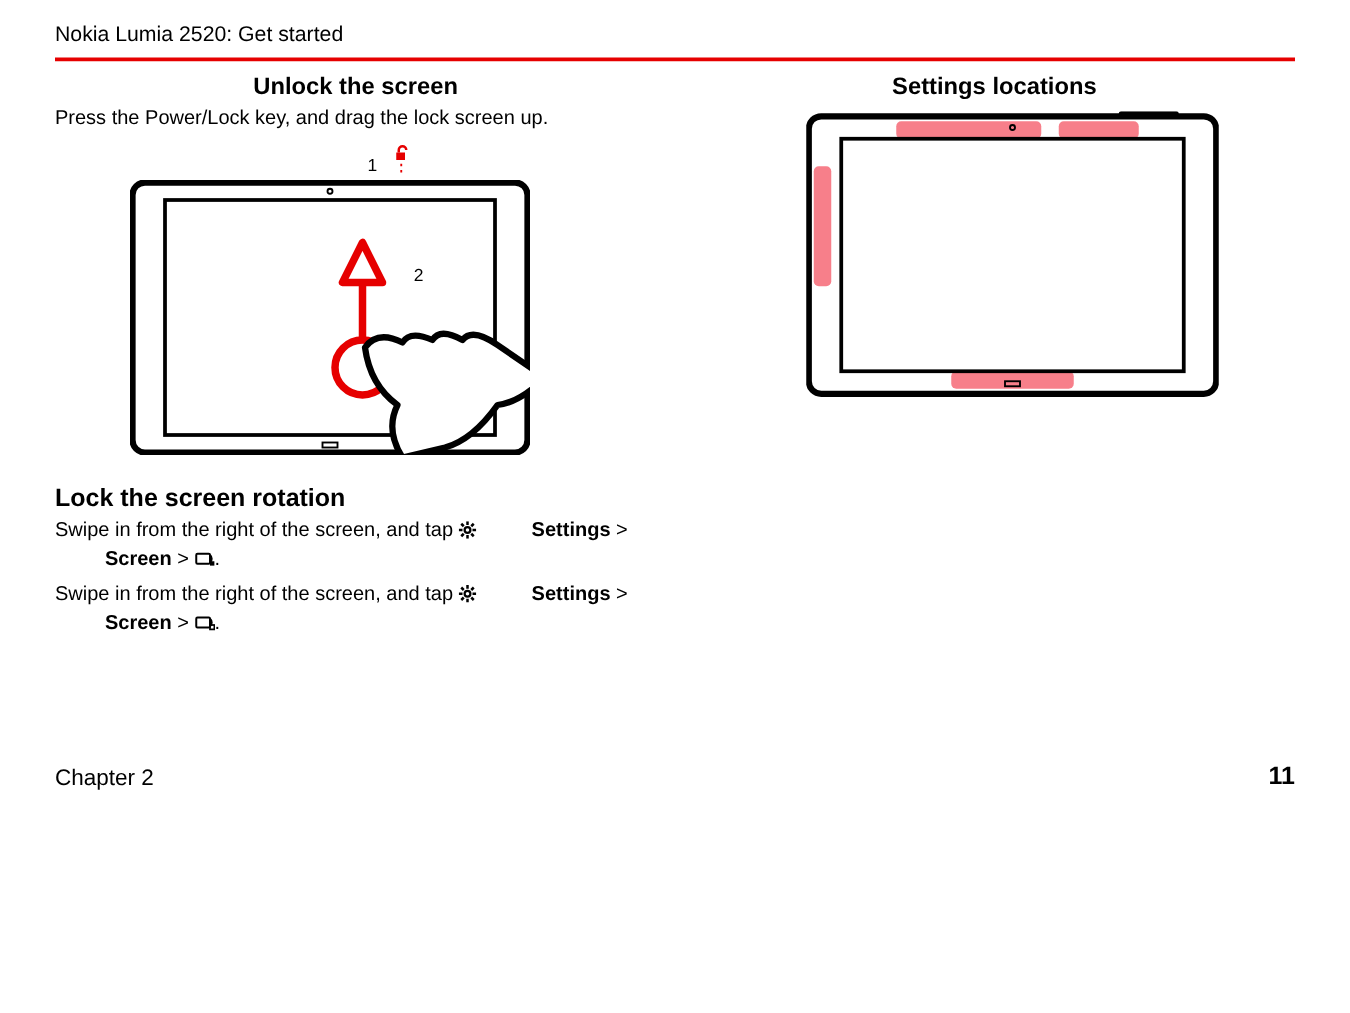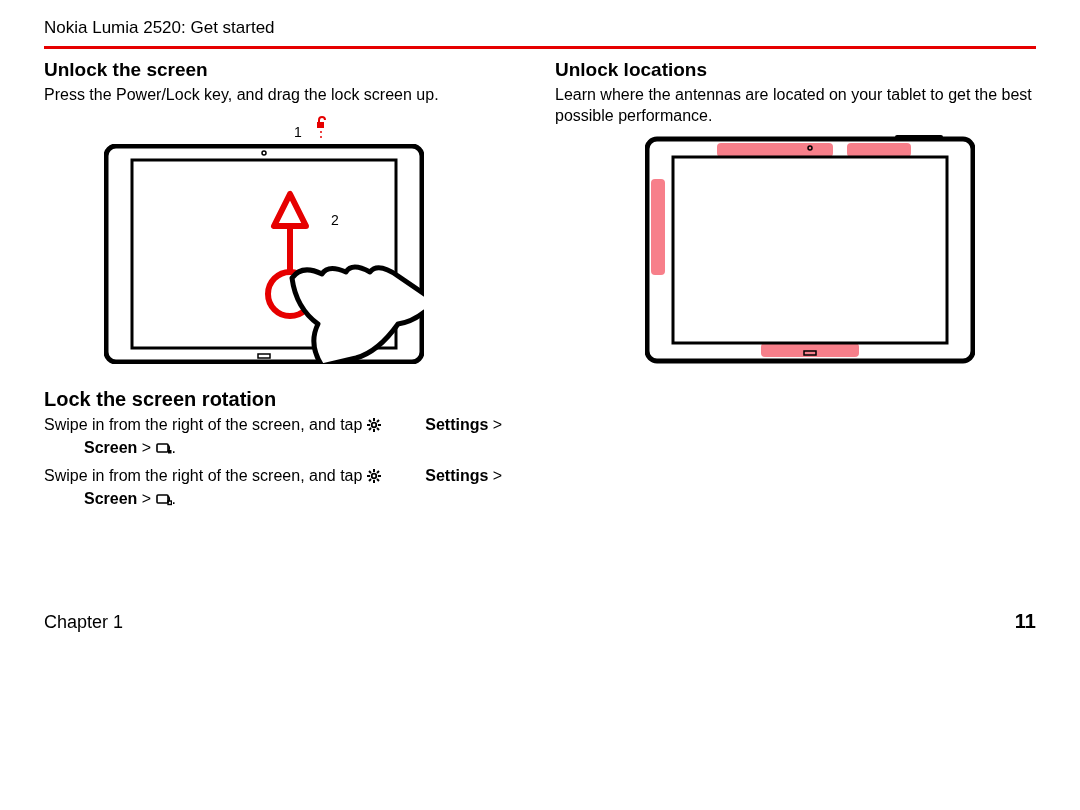--- a/index.html
+++ b/index.html
@@ -31,20 +31,21 @@
   }
   .columns {
     display: flex;
     gap: 30px;
   }
   .col { flex: 1 1 0; }
   h2.section {
     font-size: 19px;
     font-weight: 700;
     margin: 0 0 4px 0;
+    text-align: center;
   }
   h3.subsection {
     font-size: 20px;
     font-weight: 700;
     margin: 14px 0 4px 0;
   }
   p.body {
     font-size: 16px;
     line-height: 1.3;
     margin: 2px 0 6px 0;
@@ -219,22 +220,21 @@
           <svg width="16" height="14" viewBox="0 0 16 14">
             <rect x="1" y="3" width="11" height="8" rx="1" fill="none" stroke="#000" stroke-width="1.6"></rect>
             <path d="M12 4 a4 4 0 0 1 0 6" fill="none" stroke="#000" stroke-width="1.6"></path>
             <rect x="12" y="9" width="3.5" height="3.5" fill="none" stroke="#000" stroke-width="1.4"></rect>
           </svg>
         </span>.
       </p>
     </div>
 
     <div class="col">
-      <h2 class="section">Unlock locations</h2>
-      <p class="body">Learn where the antennas are located on your tablet to get the best possible performance.</p>
+      <h2 class="section">Settings locations</h2>
 
       <div class="diag2">
         <svg viewBox="0 0 330 230" width="330" height="230">
 
           <rect x="250" y="0" width="48" height="5" rx="2" fill="#000"></rect>
 
           <rect x="2" y="4" width="326" height="222" rx="10" ry="10" fill="#fff" stroke="#000" stroke-width="5"></rect>
 
           <rect x="6" y="44" width="14" height="96" rx="4" fill="#f77f8a"></rect>
           <rect x="72" y="8" width="116" height="14" rx="4" fill="#f77f8a"></rect>
@@ -243,15 +243,15 @@
 
           <rect x="28" y="22" width="274" height="186" fill="#fff" stroke="#000" stroke-width="3"></rect>
 
           <circle cx="165" cy="13" r="2" fill="none" stroke="#000" stroke-width="1.5"></circle>
           <rect x="159" y="216" width="12" height="4" fill="none" stroke="#000" stroke-width="1.5"></rect>
         </svg>
       </div>
     </div>
   </div>
 
-  <div class="chapter">Chapter 1</div>
+  <div class="chapter">Chapter 2</div>
   <div class="pagenum">11</div>
 </div>
 
 </body></html>

